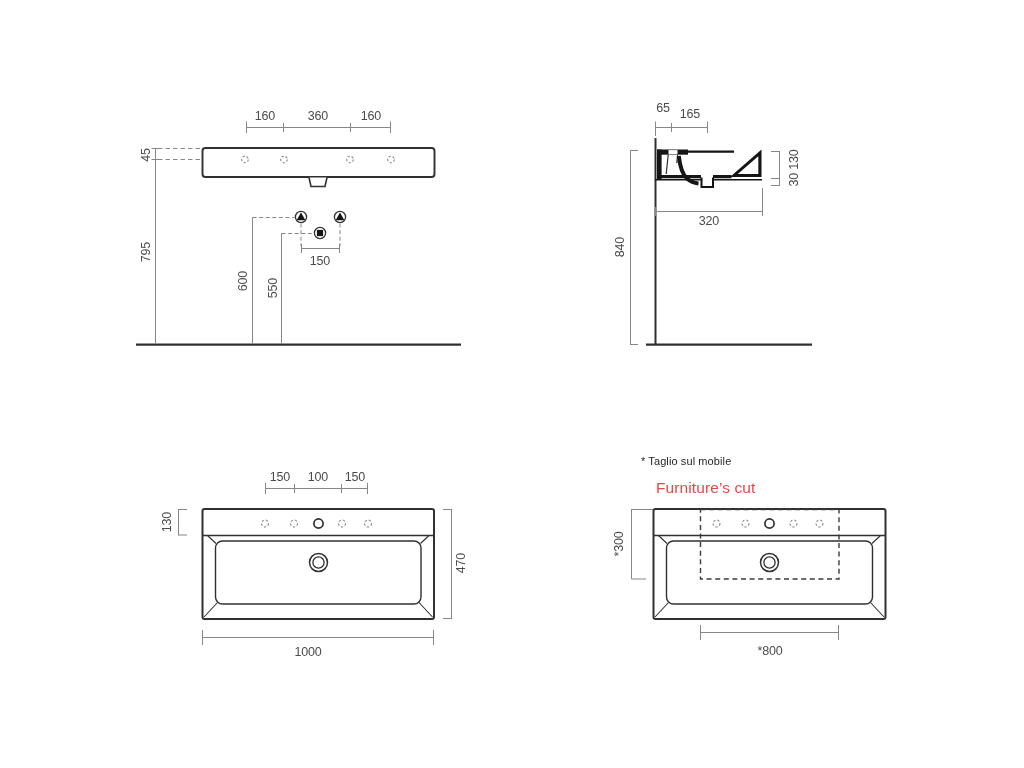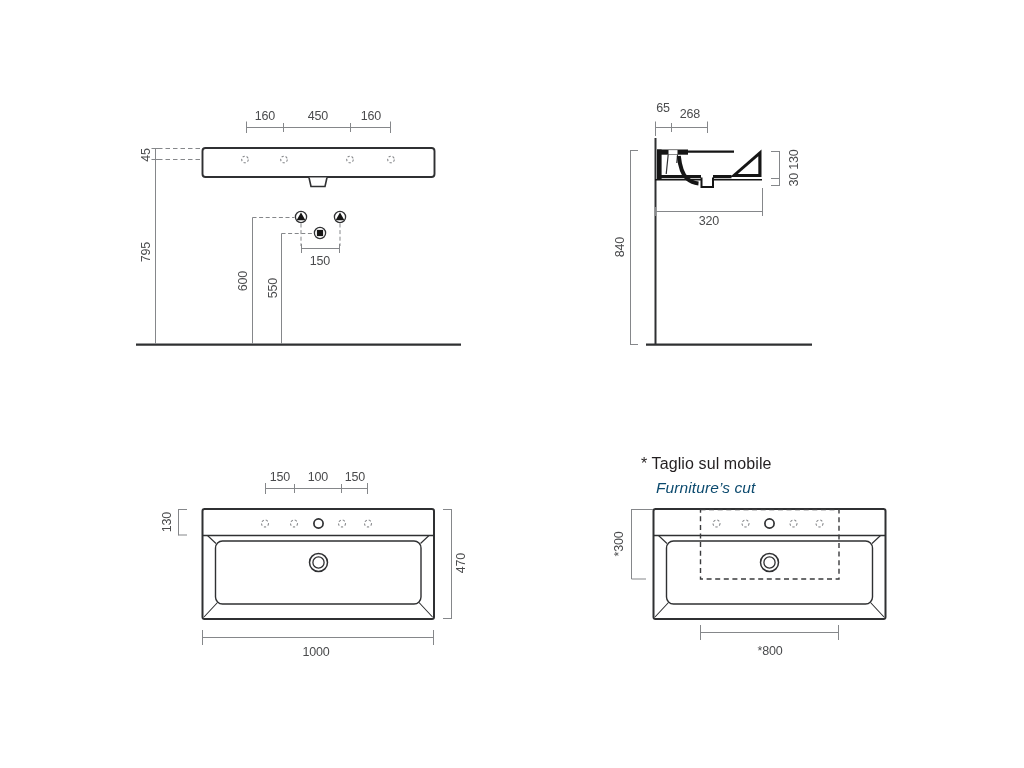--- a/index.html
+++ b/index.html
@@ -7,24 +7,24 @@
     position:relative;width:1024px;height:768px;background:#ffffff;
     font-family:"Liberation Sans","DejaVu Sans",sans-serif;overflow:hidden;
   }
   #linework{position:absolute;left:0;top:0;}
   .dim{
     position:absolute;transform:translate(-50%,-50%);
     font-size:12.5px;letter-spacing:-0.2px;color:#4a4b4d;white-space:nowrap;
   }
   .dim.v{transform:translate(-50%,-50%) rotate(-90deg);}
   .note-primary{
-    position:absolute;font-size:16px;color:#231f20;letter-spacing:0.1px;white-space:nowrap;
+    position:absolute;font-size:11px;color:#231f20;letter-spacing:0.1px;white-space:nowrap;
   }
   .note-secondary{
-    position:absolute;font-size:15.5px;color:#0c4a6e;letter-spacing:0.1px;white-space:nowrap;font-style:italic;
+    position:absolute;font-size:15.5px;color:#ef4444;letter-spacing:0.1px;white-space:nowrap;
   }
 </style>
 </head>
 <body>
 
 <div id="canvas">
 
   <svg id="linework" width="1024" height="768" viewBox="0 0 1024 768">
 
     <g fill="none" stroke-linecap="butt">
@@ -183,40 +183,40 @@
         <path d="M631.5,509.5 H653 M631.5,579 H646"></path>
       </g>
       <g stroke="#85878a" stroke-width="1">
         <path d="M700.5,632.5 H839"></path>
         <path d="M700.5,625 V640 M838.5,625 V640"></path>
       </g>
     </g>
   </svg>
 
   <span class="dim" style="left:265px;top:116px">160</span>
-  <span class="dim" style="left:318px;top:116px">450</span>
+  <span class="dim" style="left:318px;top:116px">360</span>
   <span class="dim" style="left:371px;top:116px">160</span>
   <span class="dim v" style="left:146px;top:155px">45</span>
   <span class="dim v" style="left:146px;top:252px">795</span>
   <span class="dim v" style="left:243px;top:281px">600</span>
   <span class="dim v" style="left:272.5px;top:288px">550</span>
   <span class="dim" style="left:320px;top:261px">150</span>
 
   <span class="dim" style="left:663px;top:108px">65</span>
-  <span class="dim" style="left:690px;top:114px">268</span>
+  <span class="dim" style="left:690px;top:114px">165</span>
   <span class="dim v" style="left:620px;top:247px">840</span>
   <span class="dim" style="left:709px;top:221px">320</span>
   <span class="dim v" style="left:794px;top:168px">30 130</span>
 
   <span class="dim" style="left:280px;top:477px">150</span>
   <span class="dim" style="left:318px;top:477px">100</span>
   <span class="dim" style="left:355px;top:477px">150</span>
   <span class="dim v" style="left:167px;top:522px">130</span>
   <span class="dim v" style="left:461px;top:563px">470</span>
-  <span class="dim" style="left:316px;top:652px">1000</span>
+  <span class="dim" style="left:308px;top:652px">1000</span>
 
   <span class="dim v" style="left:619px;top:544px">*300</span>
   <span class="dim" style="left:770px;top:651px">*800</span>
 
   <span class="note-primary" style="left:641px;top:455px">* Taglio sul mobile</span>
   <span class="note-secondary" style="left:656px;top:479px">Furniture’s cut</span>
 
 </div>
 
 </body></html>

